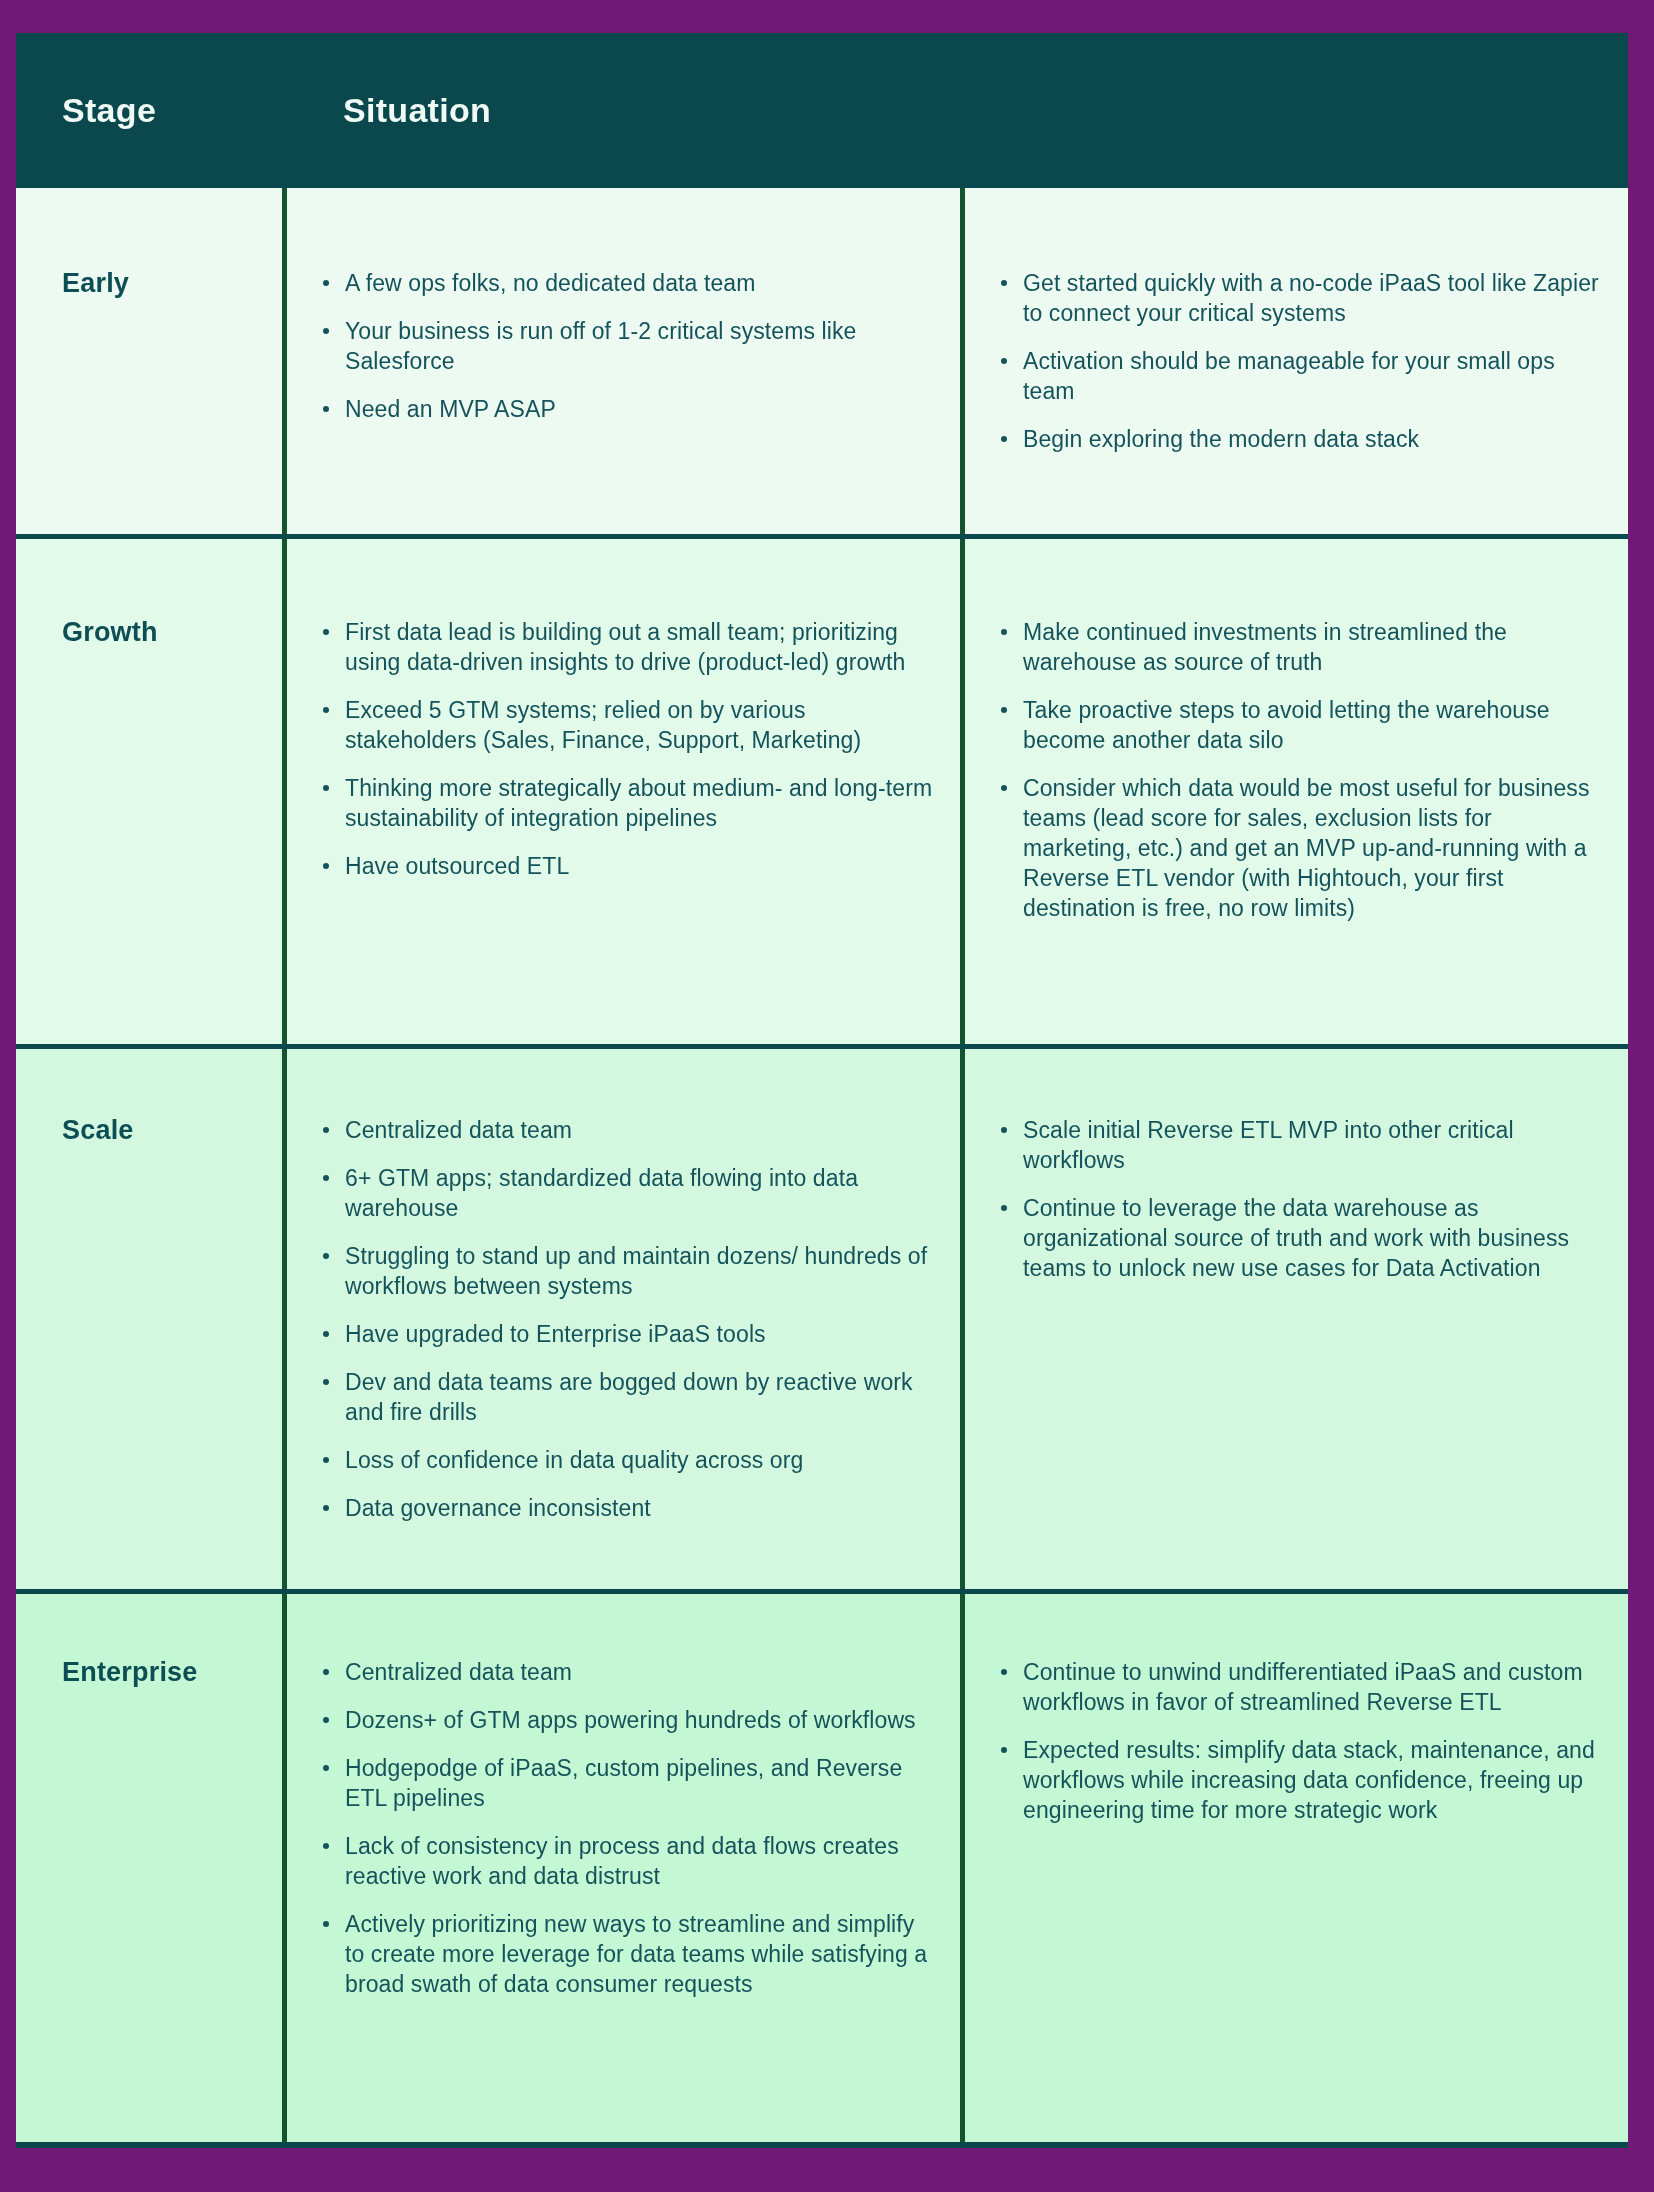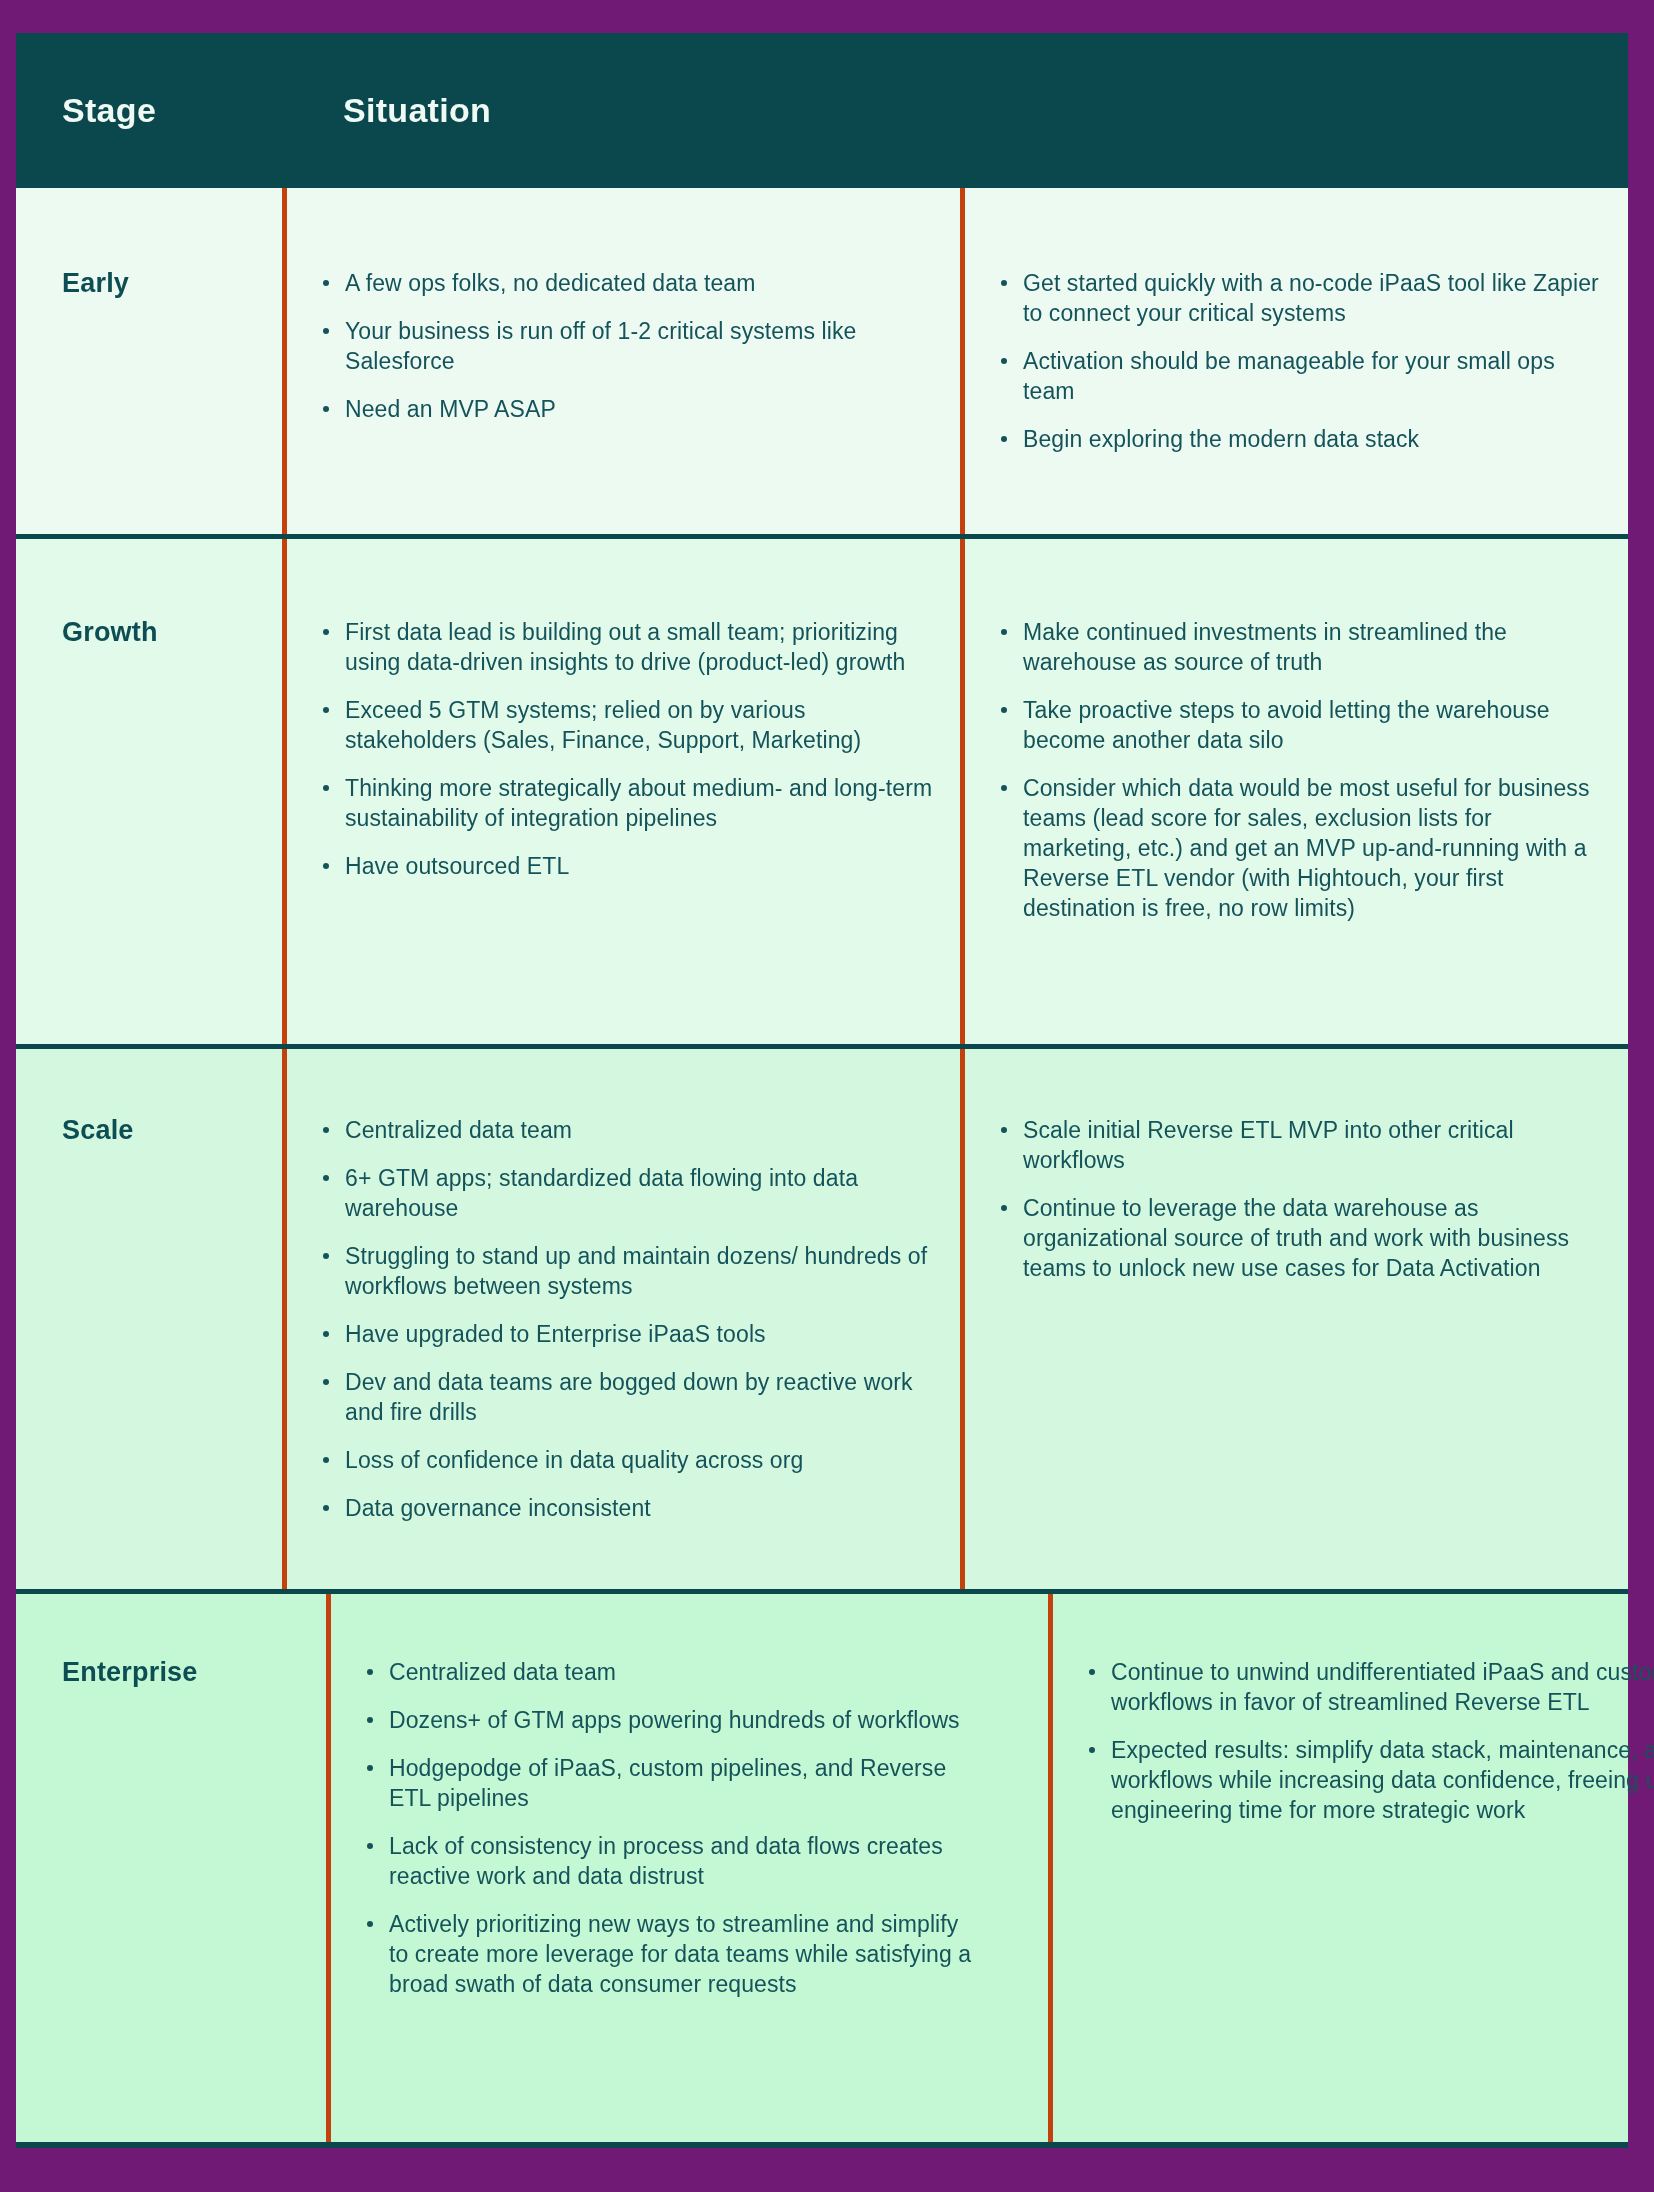--- a/index.html
+++ b/index.html
@@ -44,28 +44,28 @@
   .trow {
     display: grid;
     grid-template-columns: 266px 678px 668px;
     align-items: start;
   }
   .trow + .trow { border-top: 5px solid #0a484e; }
 
   .row-early      { background: #ecfaf2; min-height: 345px; }
   .row-growth     { background: #e1fae9; min-height: 510px; }
   .row-scale      { background: #d3f8df; min-height: 540px; }
-  .row-enterprise { background: #c4f7d4; min-height: 553px; gap: 44px; }
+  .row-enterprise { background: #c4f7d4; min-height: 553px; }
 
   .row-early      > .cell { padding-top: 80px; padding-bottom: 80px; }
   .row-growth     > .cell { padding-top: 78px; padding-bottom: 78px; }
   .row-scale      > .cell { padding-top: 66px; padding-bottom: 66px; }
   .row-enterprise > .cell { padding-top: 63px; padding-bottom: 63px; }
 
-  .cell.c2, .cell.c3 { border-left: 5px solid #c2410c; align-self: stretch; }
+  .cell.c2, .cell.c3 { border-left: 5px solid #14532d; align-self: stretch; }
 
   .stage-cell { padding-left: 46px; }
   .stage-label {
     display: block;
     color: #0d4d54;
     font-size: 27px;
     font-weight: 700;
     line-height: 31px;
     letter-spacing: 0.2px;
   }

